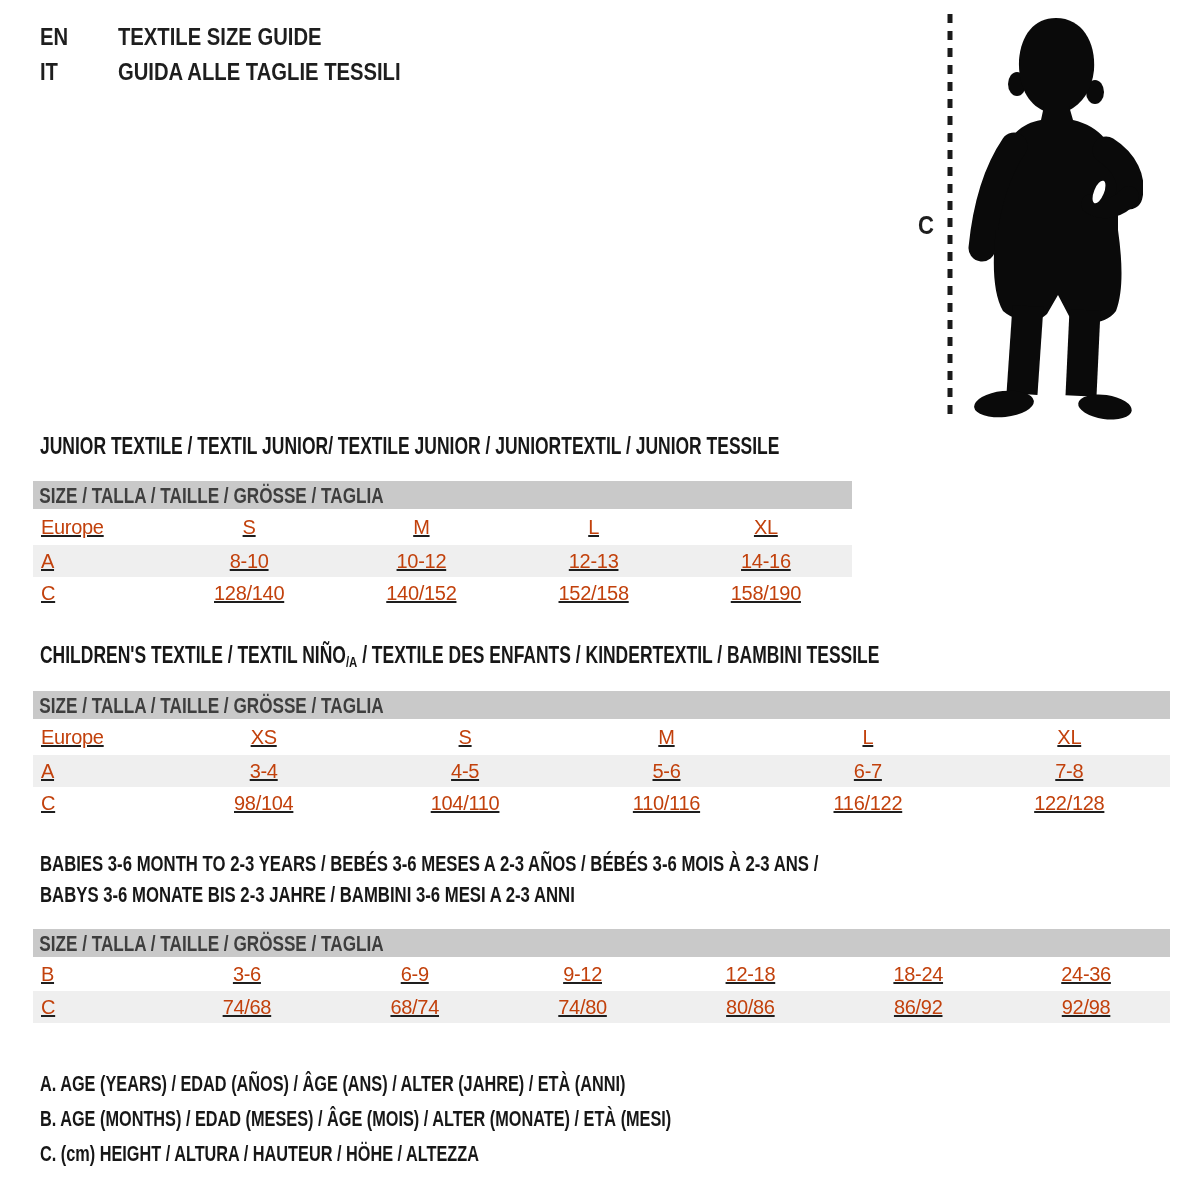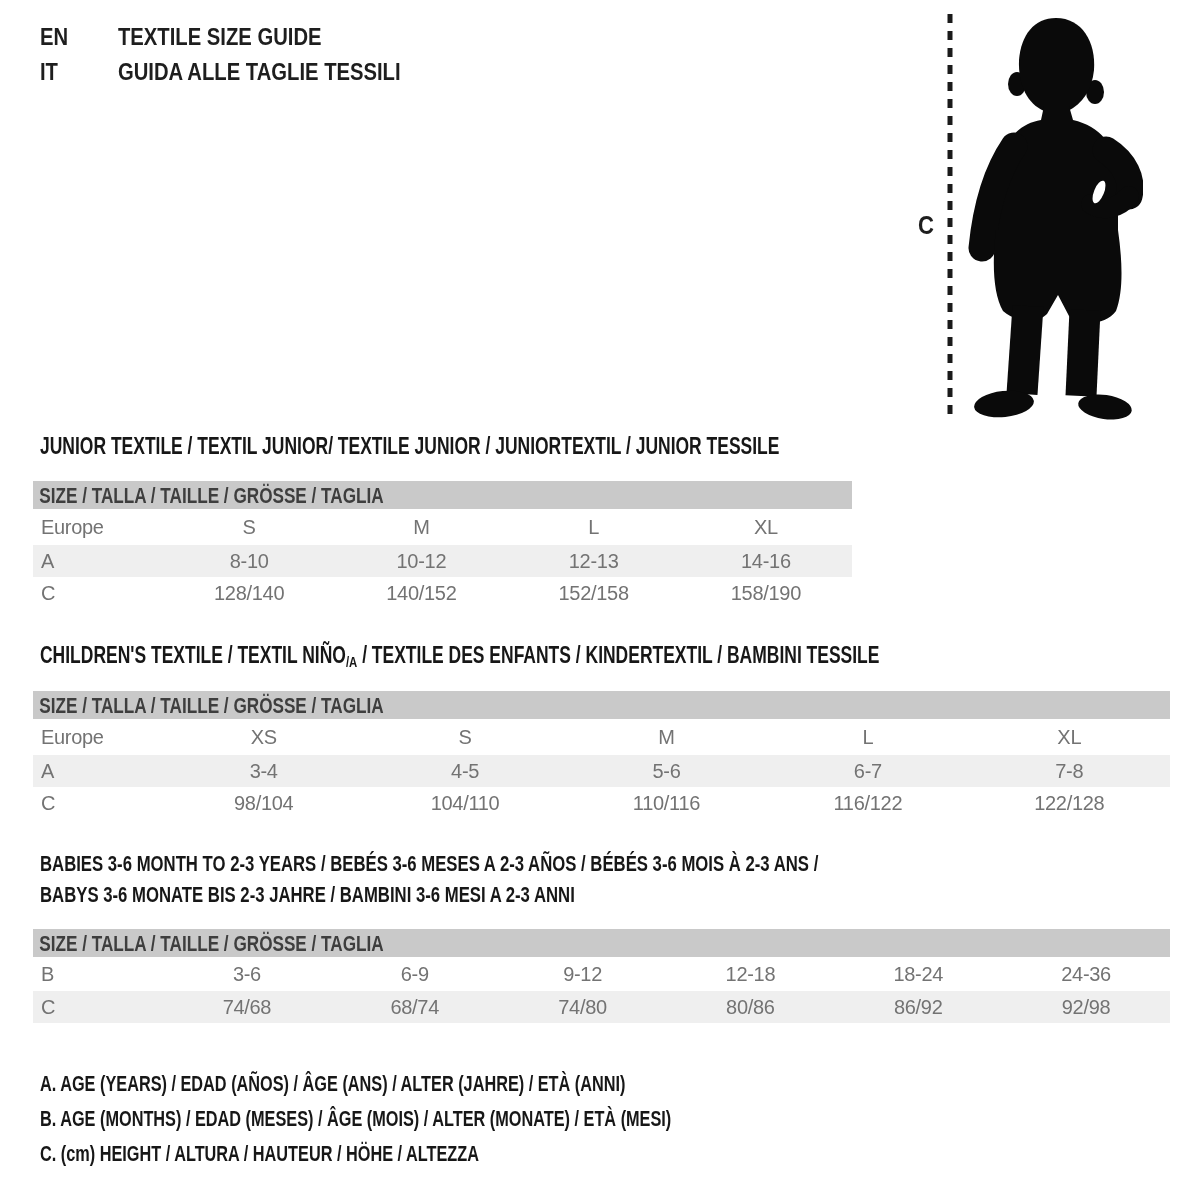--- a/index.html
+++ b/index.html
@@ -22,30 +22,30 @@
     transform:scaleX(0.85);transform-origin:left center;}
   .silhouette{position:absolute;left:66px;top:0px;}
   
   .heading{position:absolute;font-weight:bold;font-size:23px;color:#171717;
     transform:scaleX(0.76);transform-origin:left top;white-space:pre-line;line-height:31px;}
   .t1title{left:40px;top:431px;}
   .t2title{left:40px;top:640px;}
   .t3title{left:40px;top:848px;font-size:22px;}
   .sub-a{font-size:15px;vertical-align:-4px;}
   
-  .tbl{position:absolute;left:33px;}
+  .tbl{position:absolute;left:33px;text-decoration:underline;}
   .t1{top:481px;width:819px;}
   .t2{top:691px;width:1137px;}
   .t3{top:929px;width:1137px;}
   .size-bar{height:28px;background:#c9c9c9;overflow:hidden;}
   .size-bar span{display:inline-block;font-weight:bold;font-size:22px;color:#3e3e3e;
     transform:scaleX(0.78);transform-origin:left center;padding-left:8px;line-height:29px;white-space:nowrap;}
   table{width:100%;border-collapse:collapse;table-layout:fixed;}
   col.label-col{width:130px;}
-  td{font-size:20px;color:#737373;text-align:center;height:32px;padding:0;
+  td{font-size:20px;color:#c2410c;text-align:center;height:32px;padding:0;
     letter-spacing:-0.3px;}
   td.lbl{text-align:left;padding-left:8px;}
   tr.europe td{height:36px;}
   tr.shaded{background:#efefef;}
   
   .legend{position:absolute;left:40px;top:1066px;}
   .legend-line{font-weight:bold;font-size:22px;color:#171717;line-height:35px;
     transform:scaleX(0.74);transform-origin:left center;white-space:nowrap;}
 </style>
 </head>

